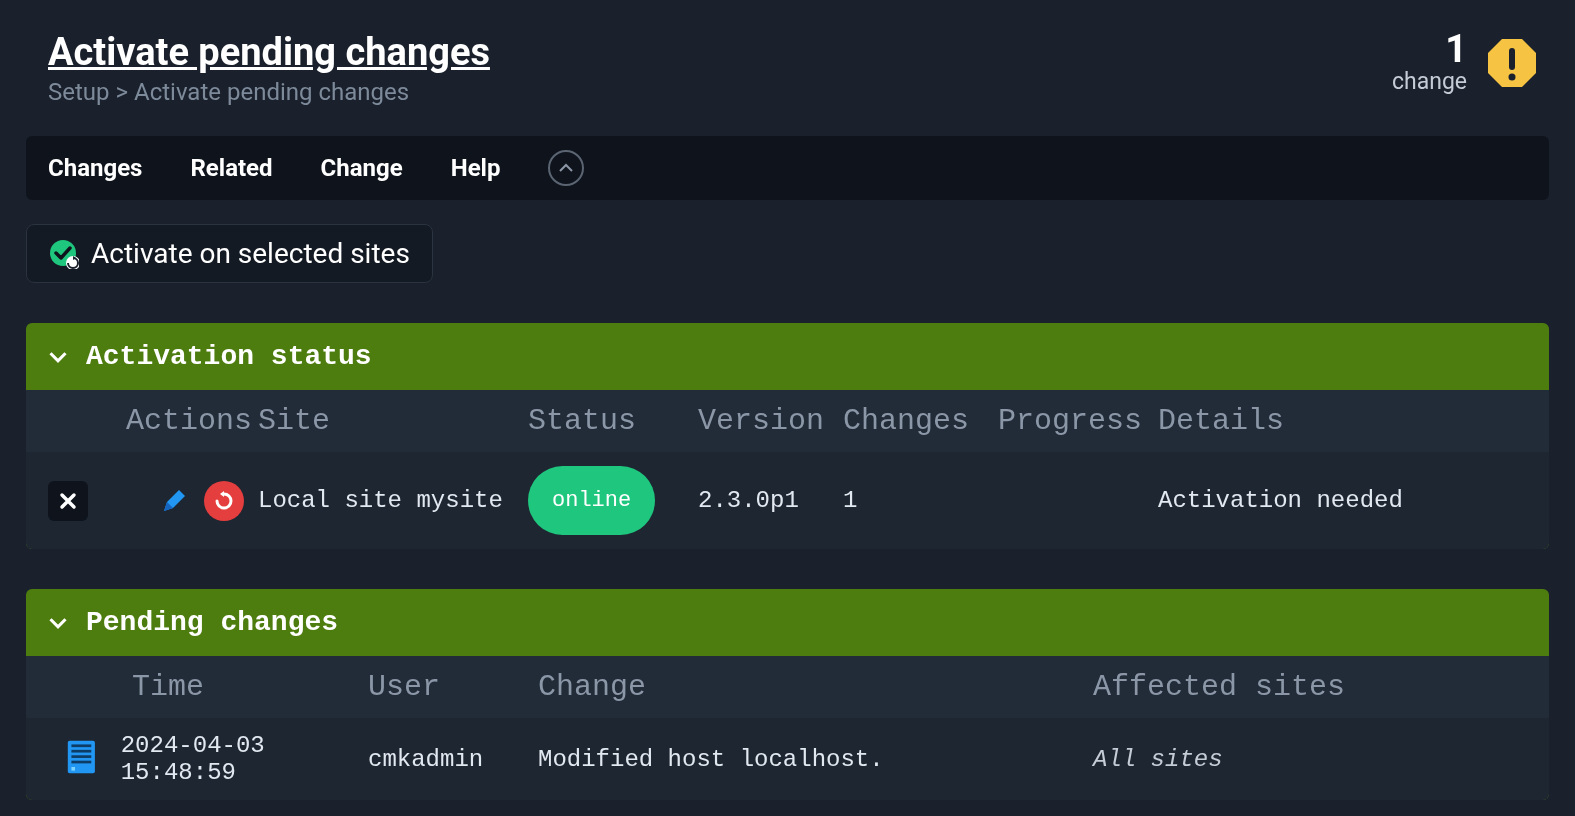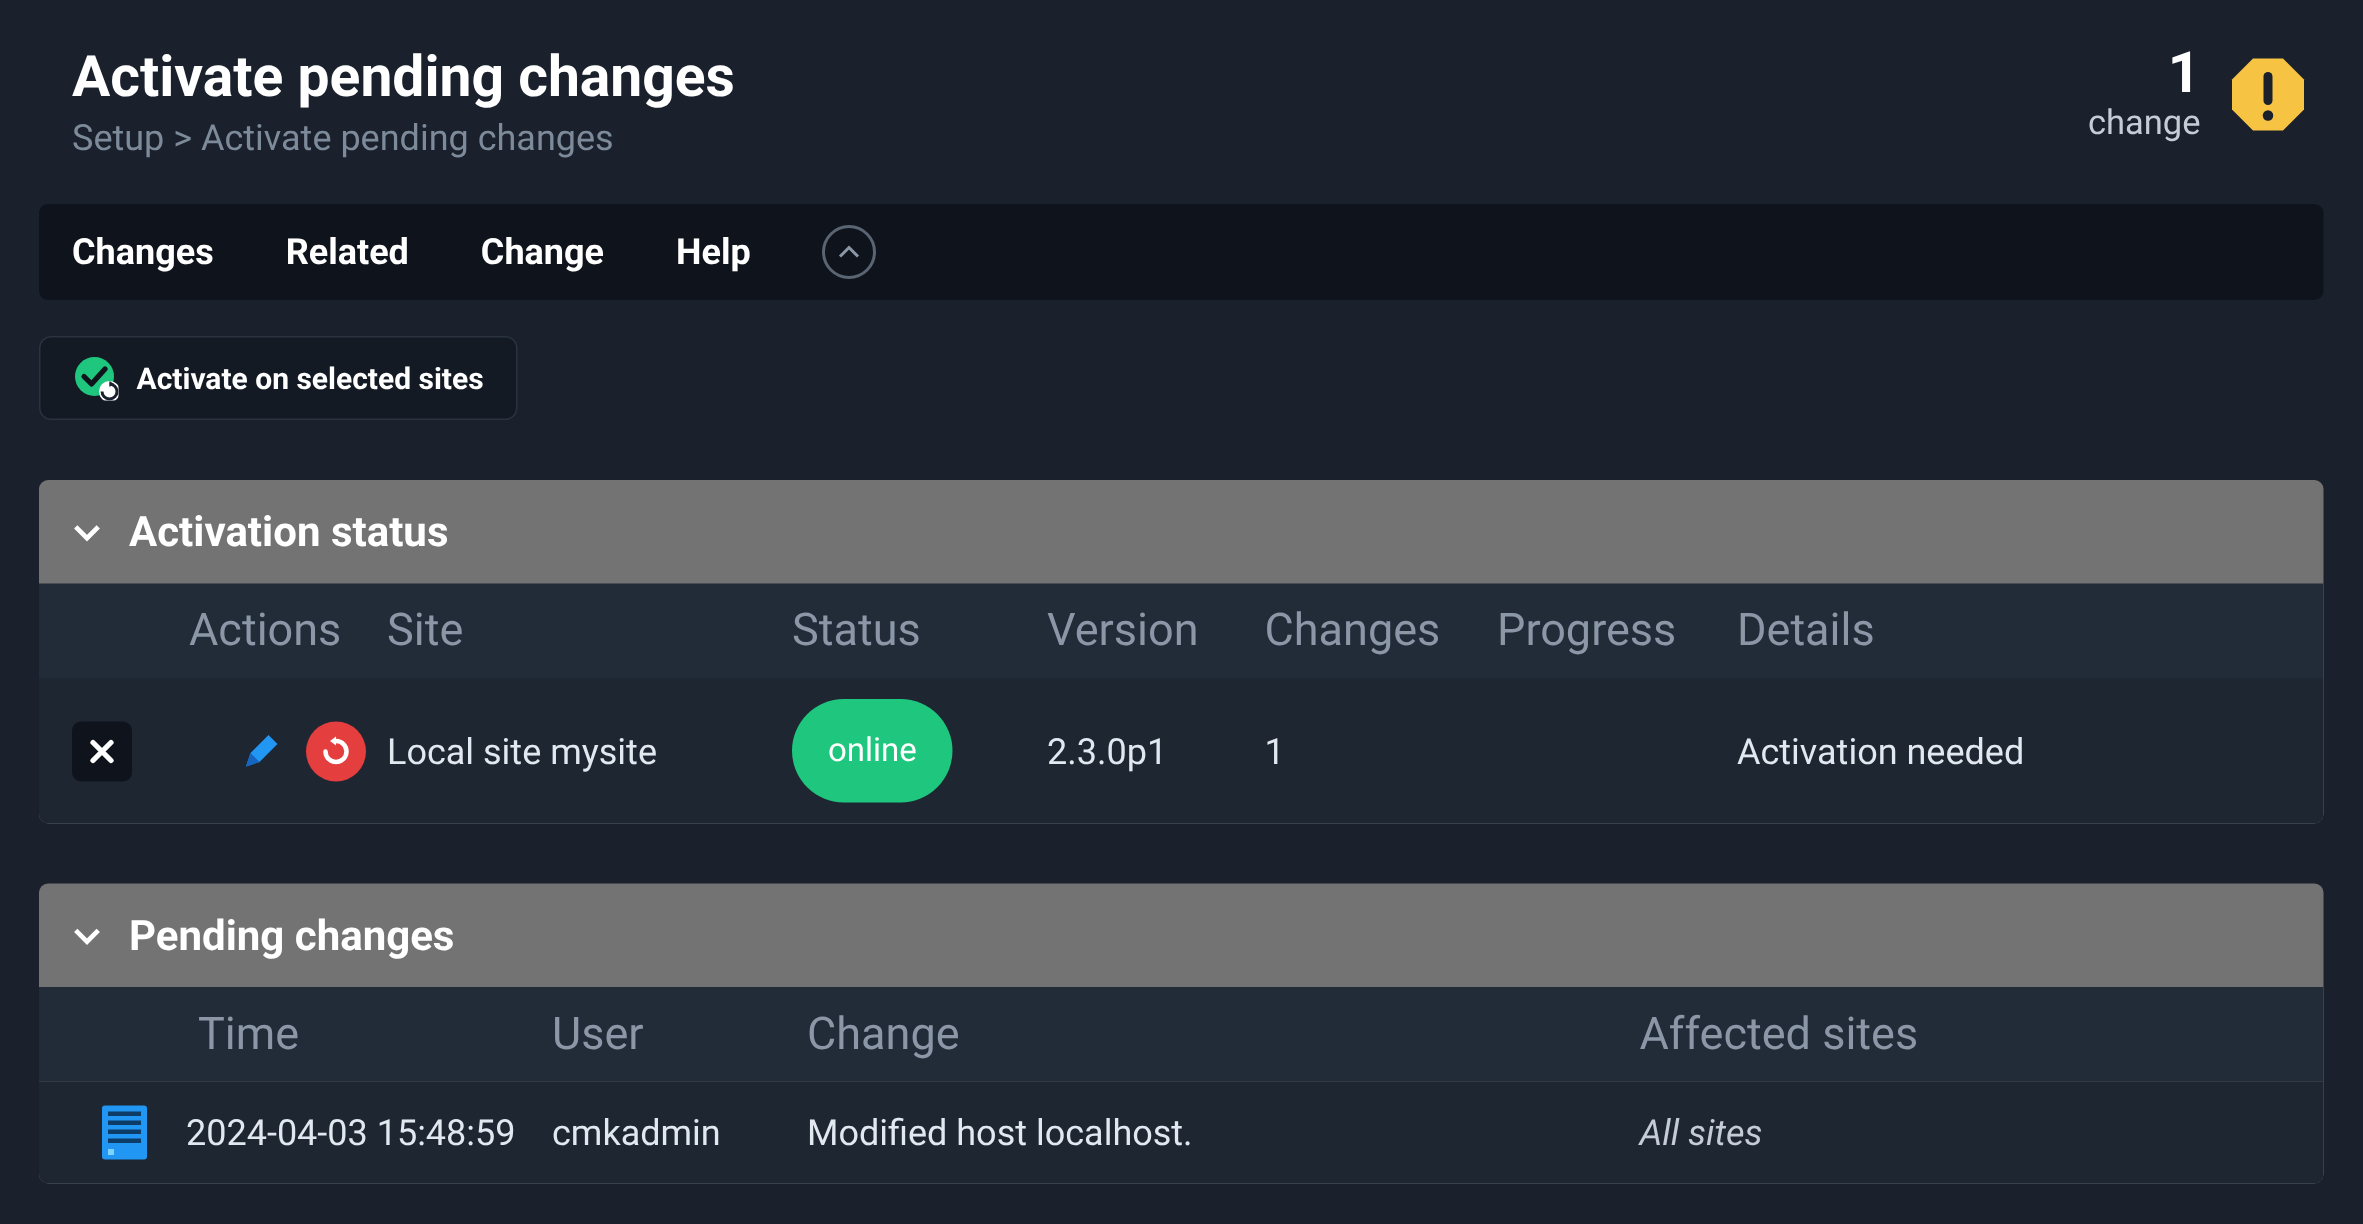--- a/index.html
+++ b/index.html
@@ -20,20 +20,21 @@
     align-items: flex-start;
     margin-bottom: 30px;
     padding-left: 22px;
     padding-right: 10px;
   }
   .header-left h1 {
     font-size: 38px;
     font-weight: 700;
     color: #ffffff;
     margin-bottom: 4px;
+    text-decoration: underline;
   }
   .breadcrumb {
     font-size: 24px;
     color: #7d8a9a;
   }
   .header-right {
     display: flex;
     align-items: center;
     gap: 18px;
   }
@@ -84,35 +85,36 @@
     padding: 0 0 40px 0;
   }
   .activate-btn {
     display: inline-flex;
     align-items: center;
     gap: 12px;
     background: #141a24;
     border: 1px solid #2a3340;
     border-radius: 8px;
     padding: 12px 22px;
-    font-size: 20px;
-    font-weight: 700;
+    font-size: 28px;
+    font-weight: 400;
     color: #ffffff;
     cursor: pointer;
   }
   .activate-icon {
     width: 30px;
     height: 30px;
     position: relative;
   }
   .section {
-    background: #737373;
+    background: #4d7c0f;
     border-radius: 6px;
     margin-bottom: 40px;
     overflow: hidden;
+    font-family: Liberation Mono, monospace;
   }
   .section-header {
     display: flex;
     align-items: center;
     gap: 18px;
     padding: 18px 22px;
     font-size: 28px;
     font-weight: 700;
     color: #ffffff;
     cursor: pointer;

